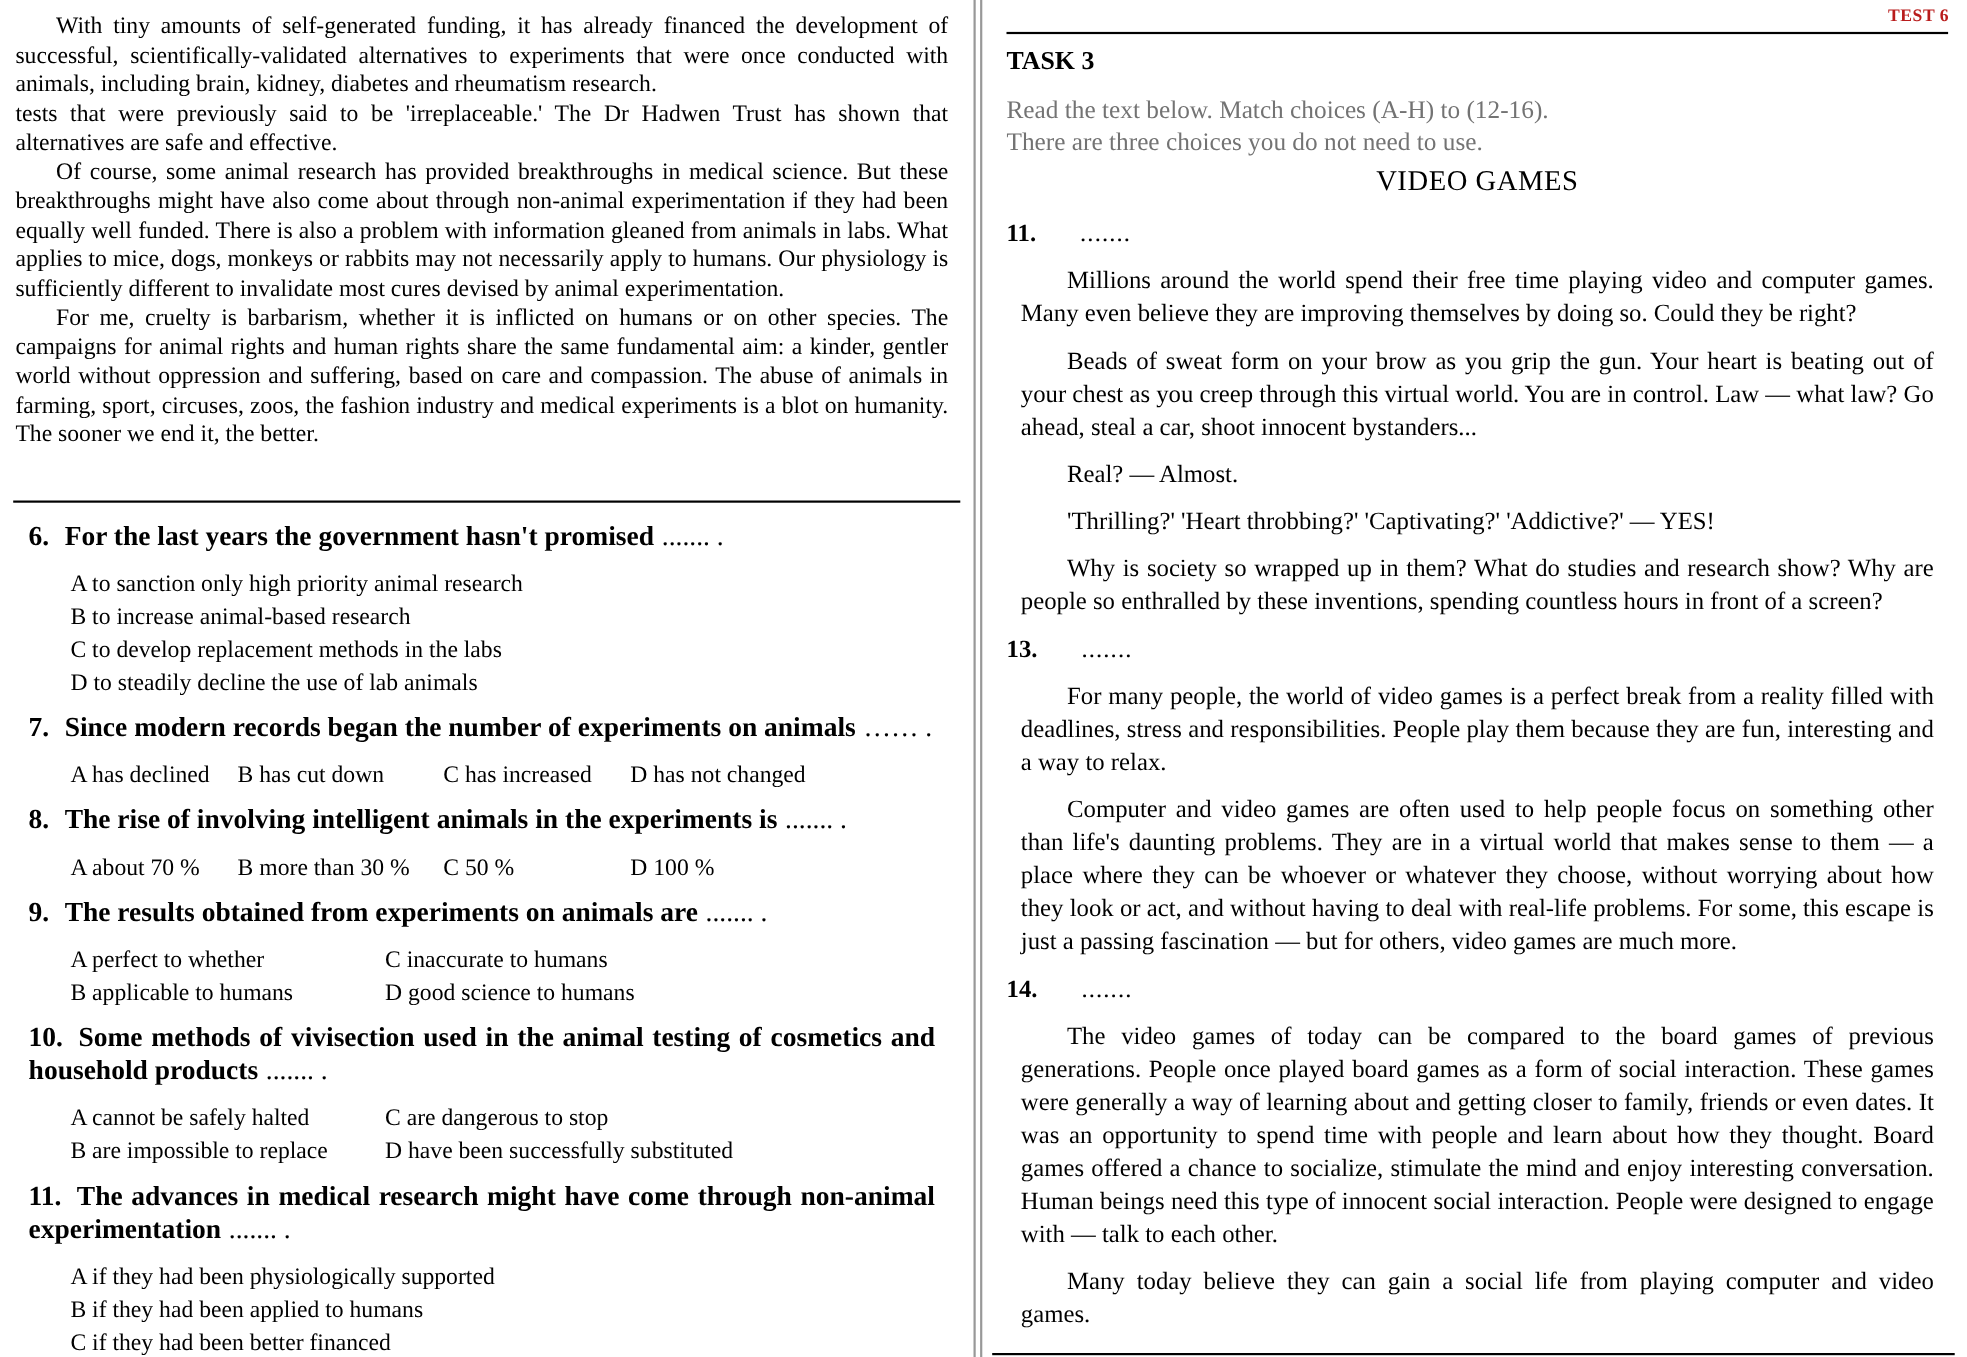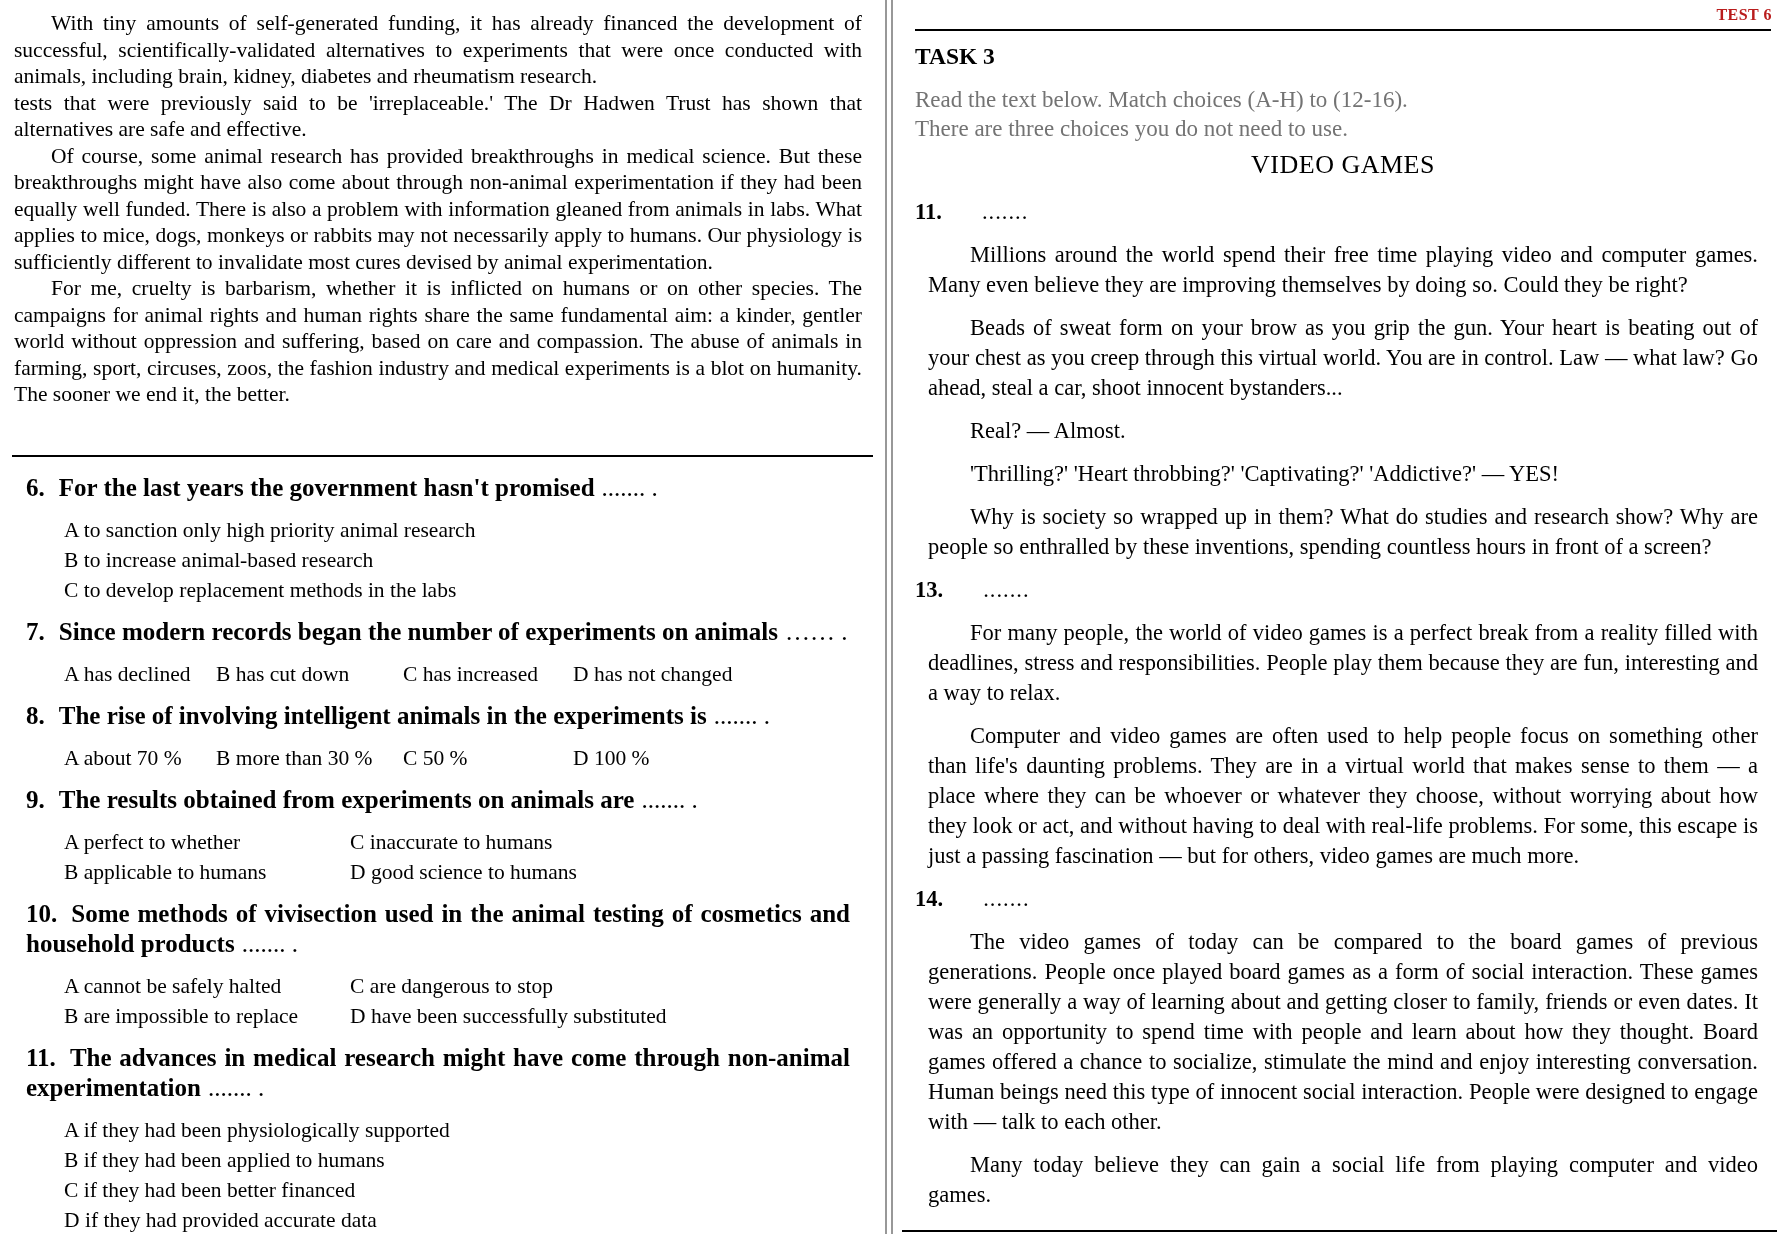--- a/index.html
+++ b/index.html
@@ -58,20 +58,21 @@
 
   <div class="qblock">
 
     <p class="q">
       <span class="qnum">6.</span><span class="qstem">For the last years the government hasn't promised</span><span class="qtrail">....... .</span>
     </p>
     <div class="opt-stack">
       <p class="opt">A to sanction only high priority animal research</p>
       <p class="opt">B to increase animal-based research</p>
       <p class="opt">C to develop replacement methods in the labs</p>
+      <p class="opt">D to steadily decline the use of lab animals</p>
     </div>
 
     <p class="q">
       <span class="qnum">7.</span><span class="qstem">Since modern records began the number of experiments on animals</span><span class="qtrail">…… .</span>
     </p>
     <div class="opt-row4">
       <p class="opt">A has declined</p>
       <p class="opt">B has cut down</p>
       <p class="opt">C has increased</p>
       <p class="opt">D has not changed</p>

